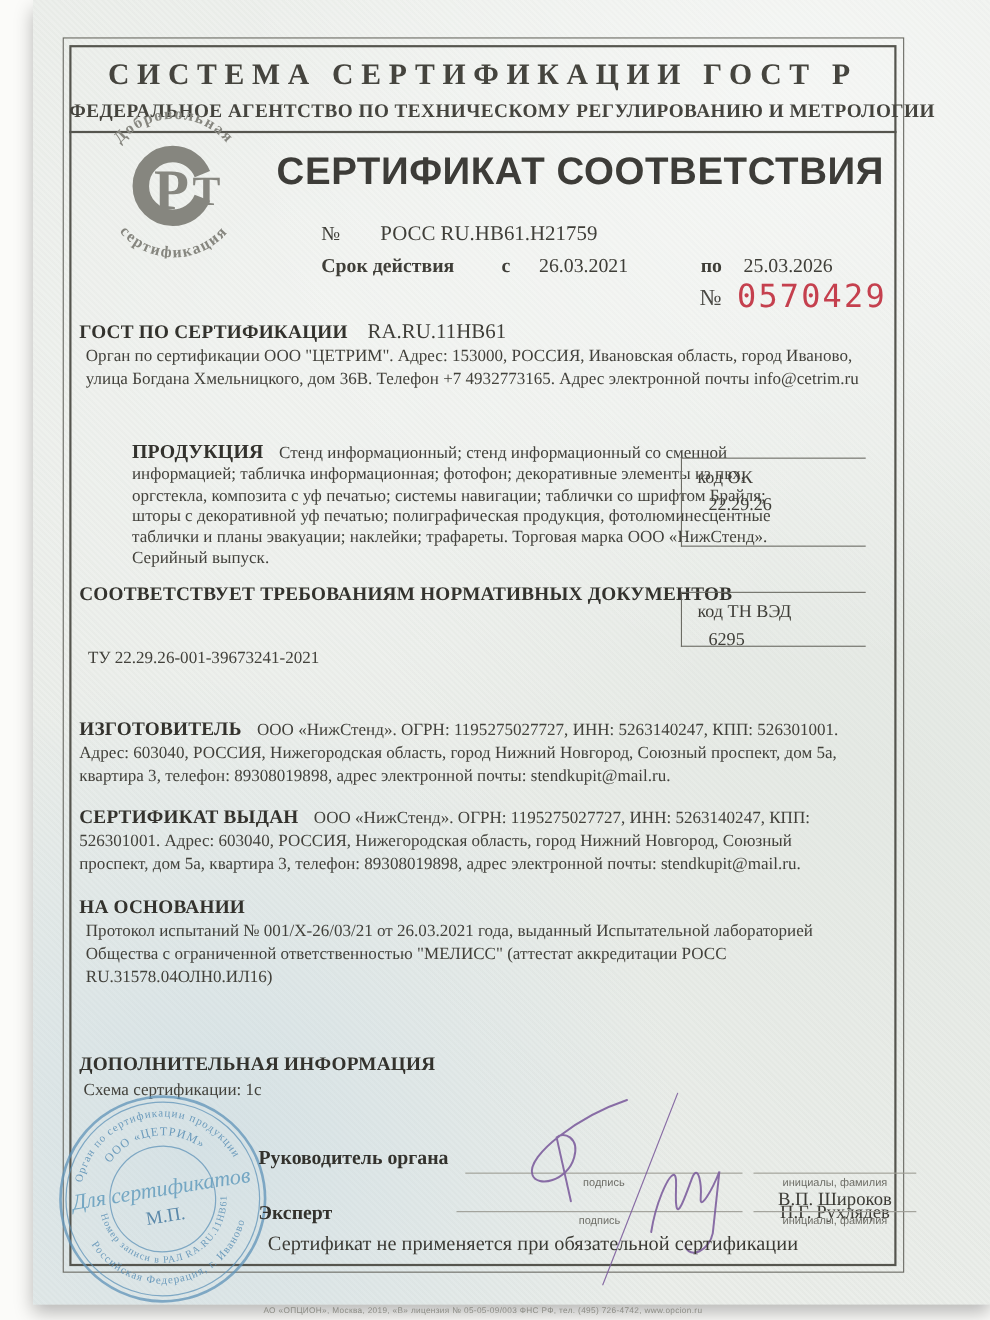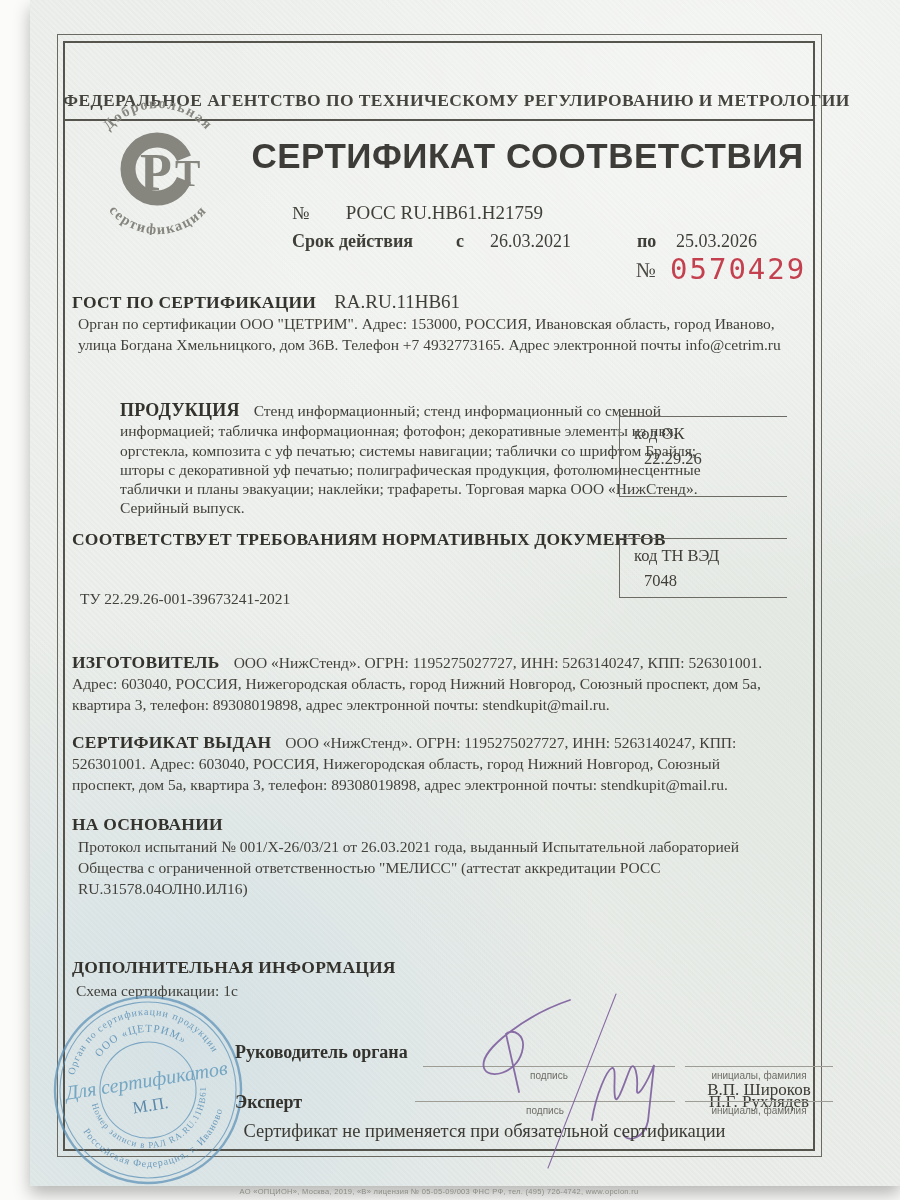--- a/index.html
+++ b/index.html
@@ -45,20 +45,21 @@
 </style>
 </head>
 <body>
 
 <div id="paper">
 
   <div class="abs frame-outer"></div>
   <div class="abs frame-inner"></div>
   <div class="abs headerbox"></div>
 
+  <div class="abs h1">СИСТЕМА СЕРТИФИКАЦИИ ГОСТ Р</div>
   <div class="abs h2">ФЕДЕРАЛЬНОЕ АГЕНТСТВО ПО ТЕХНИЧЕСКОМУ РЕГУЛИРОВАНИЮ И МЕТРОЛОГИИ</div>
 
   <svg class="abs" style="left:48px;top:100px;" width="165" height="135" viewBox="0 0 165 135">
     <defs>
       <path id="logoTop" d="M 16,72 A 64,64 0 0 1 144,72"></path>
       <path id="logoBot" d="M 16,70 A 64,64 0 0 0 144,70"></path>
     </defs>
     <text font-family="Liberation Sans, sans-serif" font-weight="bold" font-size="14.5" fill="#86867f" letter-spacing="1.5">
       <textPath href="#logoTop" startOffset="50%" text-anchor="middle">Добровольная</textPath>
     </text>
@@ -99,23 +100,23 @@
   <div class="abs para tight" style="left:42px;top:399px;width:586px;">
     <span class="slbl" style="font-size:18px;">ПРОДУКЦИЯ</span><span>Стенд информационный; стенд информационный со сменной информацией; табличка информационная; фотофон; декоративные элементы из пвх, оргстекла, композита с уф печатью; системы навигации; таблички со шрифтом Брайля; шторы с декоративной уф печатью; полиграфическая продукция, фотолюминесцентные таблички и планы эвакуации; наклейки; трафареты. Торговая марка ООО «НижСтенд». Серийный выпуск.</span>
   </div>
   <div class="abs codebox" style="top:416px;height:81px;">
     <div>код ОК</div>
     <div class="cv">22.29.26</div>
   </div>
 
   <div class="abs slbl" style="left:42px;top:529px;">СООТВЕТСТВУЕТ ТРЕБОВАНИЯМ НОРМАТИВНЫХ ДОКУМЕНТОВ</div>
   <div class="abs para" style="left:50px;top:552px;margin-top:37px;">ТУ 22.29.26-001-39673241-2021</div>
-  <div class="abs codebox" style="top:538px;height:60px;">
+  <div class="abs codebox" style="top:538px;height:50px;">
     <div>код ТН ВЭД</div>
-    <div class="cv">7048</div>
+    <div class="cv">6295</div>
   </div>
 
   <div class="abs para" style="left:42px;top:651px;width:708px;">
     <span class="slbl">ИЗГОТОВИТЕЛЬ</span><span>ООО «НижСтенд». ОГРН: 1195275027727, ИНН: 5263140247, КПП: 526301001. Адрес: 603040, РОССИЯ, Нижегородская область, город Нижний Новгород, Союзный проспект, дом 5а, квартира 3, телефон: 89308019898, адрес электронной почты: stendkupit@mail.ru.</span>
   </div>
 
   <div class="abs para" style="left:42px;top:731px;width:710px;">
     <span class="slbl">СЕРТИФИКАТ ВЫДАН</span><span>ООО «НижСтенд». ОГРН: 1195275027727, ИНН: 5263140247, КПП: 526301001. Адрес: 603040, РОССИЯ, Нижегородская область, город Нижний Новгород, Союзный проспект, дом 5а, квартира 3, телефон: 89308019898, адрес электронной почты: stendkupit@mail.ru.</span>
   </div>
 

